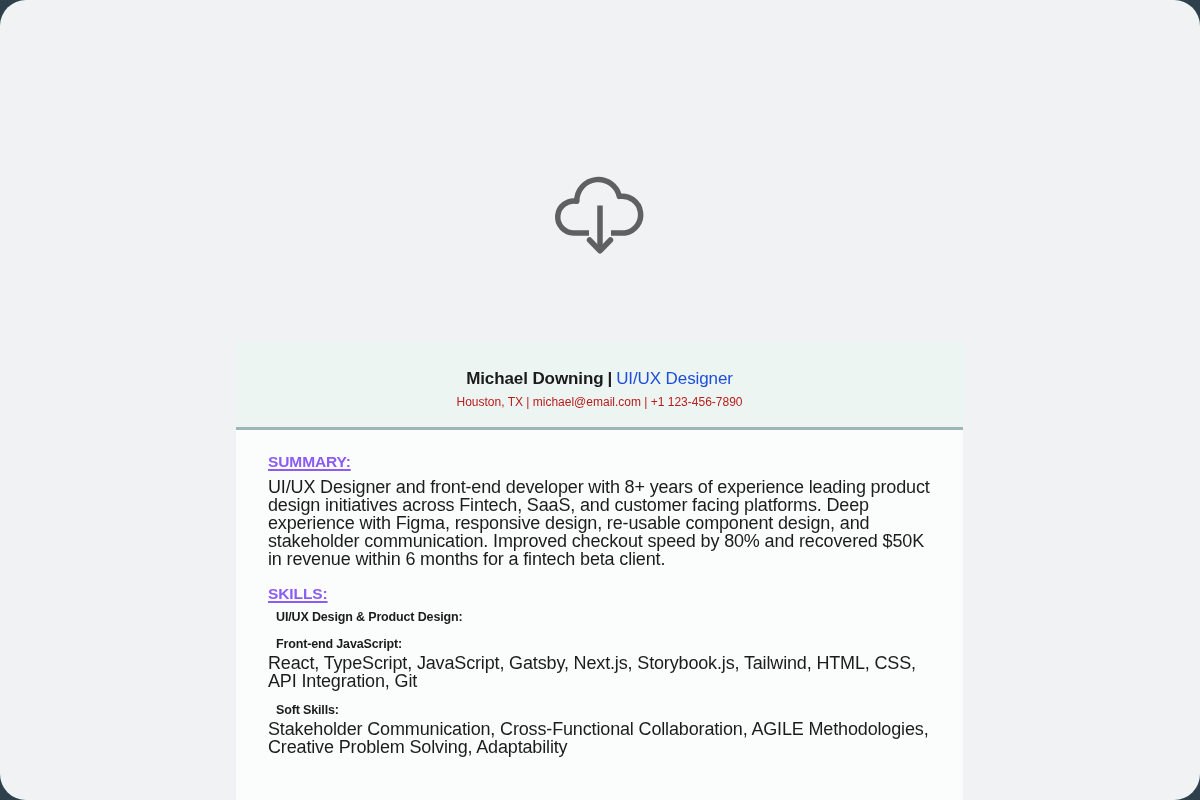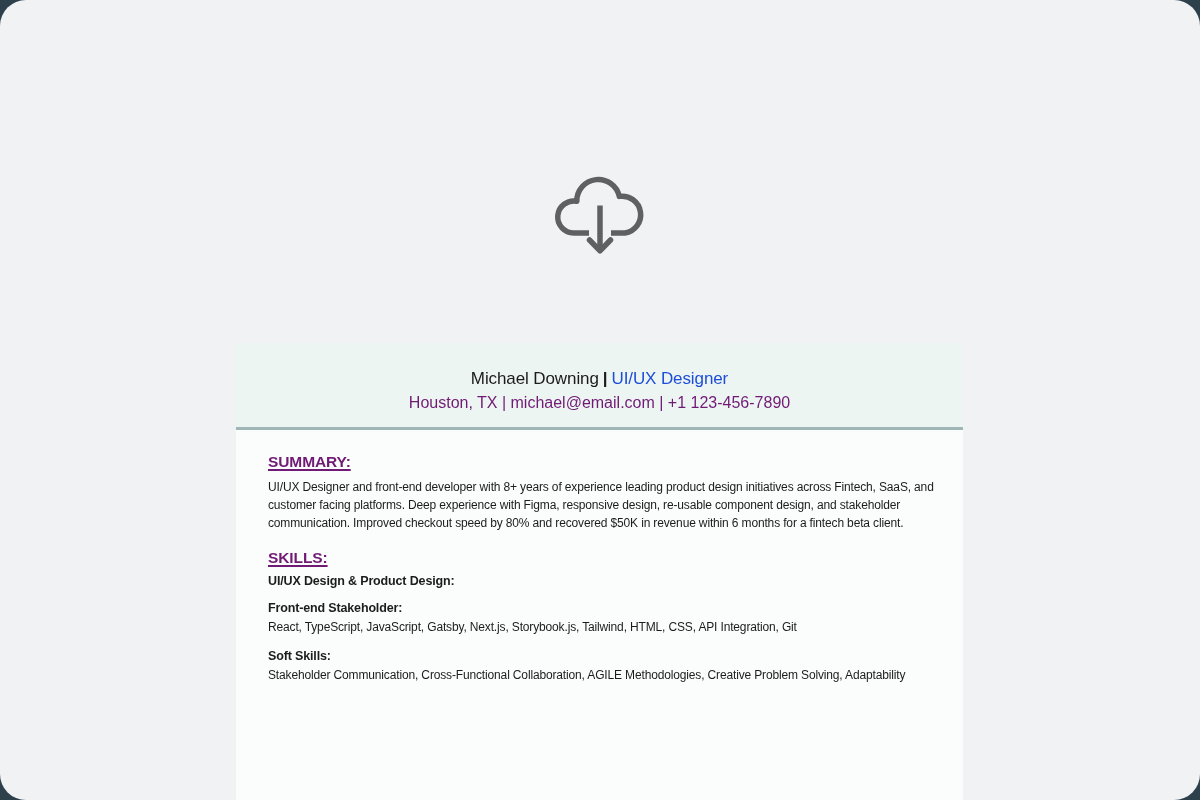--- a/index.html
+++ b/index.html
@@ -36,52 +36,52 @@
     border-bottom: 3px solid #9fb6b8;
     text-align: center;
     padding: 25px 10px 17px 10px;
   }
   .doc-title {
     font-size: 17px;
     line-height: 22px;
     color: #1b1b1b;
     letter-spacing: -0.1px;
   }
-  .doc-title .name { font-weight: normal; }
+  .doc-title .name { font-weight: bold; }
   .doc-title .sep  { font-weight: bold; margin: 0 4px; }
   .doc-title .role { font-weight: normal; color: #1d4ed8; }
   .doc-contact {
     margin-top: 5px;
-    font-size: 16px;
+    font-size: 12px;
     line-height: 15px;
-    color: #701a75;
+    color: #b91c1c;
   }
   .doc-body {
     padding: 23px 27px 30px 32px;
     color: #1c1c1c;
   }
   .sec-heading {
     font-size: 15.5px;
     font-weight: bold;
-    color: #701a75;
+    color: #8b5cf6;
     text-decoration: underline;
     text-decoration-thickness: 1.5px;
     text-underline-offset: 2px;
     letter-spacing: -0.1px;
     margin: 17px 0 7px 0;
   }
   .sec-heading.first { margin-top: 0; }
   .sub-heading {
     font-size: 12.5px;
     font-weight: bold;
     letter-spacing: -0.15px;
-    margin: 13px 0 3px 0;
+    margin: 13px 0 3px 8px;
   }
   .body-text {
-    font-size: 12px;
+    font-size: 18px;
     line-height: 18px;
     letter-spacing: -0.15px;
     margin: 0;
   }
 </style>
 </head>
 <body>
 
 <div class="card">
 
@@ -105,21 +105,21 @@
     <div class="doc-body">
 
       <div class="sec-heading first">SUMMARY:</div>
       <p class="body-text">UI/UX Designer and front-end developer with 8+ years of experience leading product design initiatives across Fintech, SaaS, and customer facing platforms. Deep experience with Figma, responsive design, re-usable component design, and stakeholder communication. Improved checkout speed by 80% and recovered $50K in revenue within 6 months for a fintech beta client.</p>
 
       <div class="sec-heading">SKILLS:</div>
 
       <div class="sub-heading" style="margin-top:0;">UI/UX Design &amp; Product Design:</div>
 
 
-      <div class="sub-heading">Front-end Stakeholder:</div>
+      <div class="sub-heading">Front-end JavaScript:</div>
       <p class="body-text">React, TypeScript, JavaScript, Gatsby, Next.js, Storybook.js, Tailwind, HTML, CSS, API Integration, Git</p>
 
       <div class="sub-heading">Soft Skills:</div>
       <p class="body-text">Stakeholder Communication, Cross-Functional Collaboration, AGILE Methodologies, Creative Problem Solving, Adaptability</p>
 
     </div>
   </div>
 </div>
 
 </body></html>

